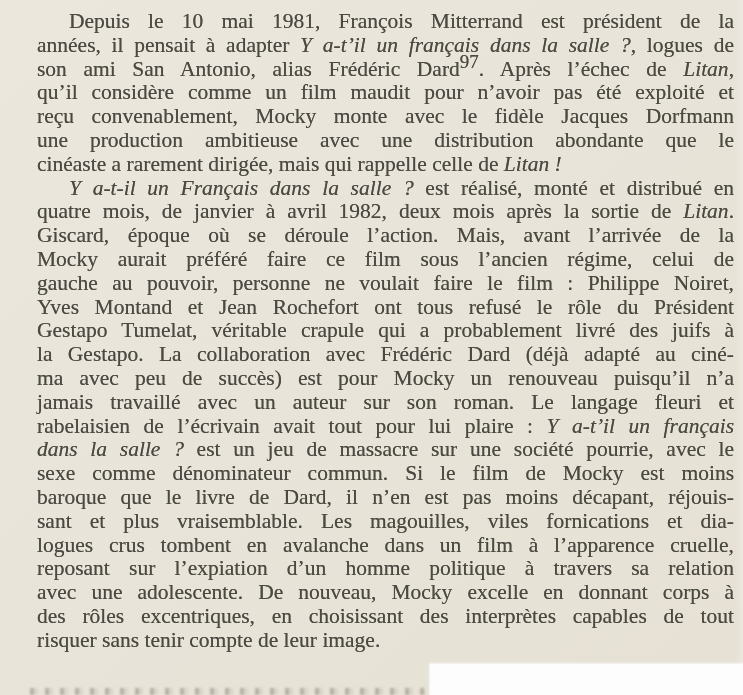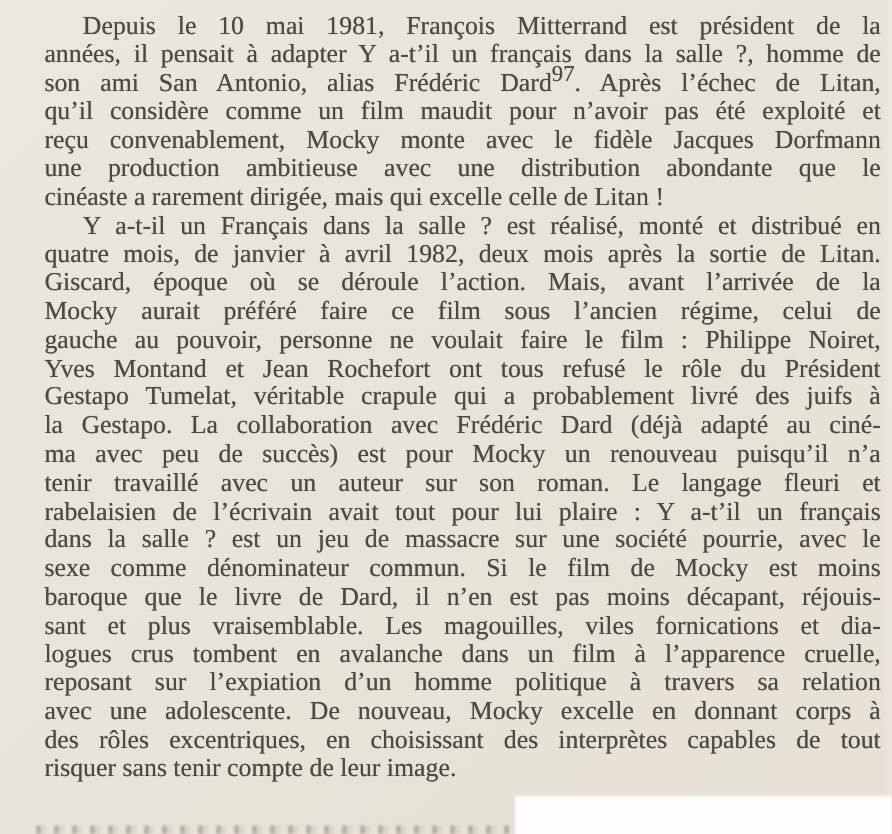--- a/index.html
+++ b/index.html
@@ -35,21 +35,21 @@
     text-shadow: 0 0 0.6px rgba(75, 73, 64, 0.75);
   }
   .line {
     height: 23.8px;
     text-align: justify;
     text-align-last: justify;
     white-space: normal;
   }
   .line.last { text-align-last: left; }
   .line.indent { text-indent: 32px; }
-  .i { }
+  .i { font-style: italic; }
   .sup {
     font-size: 19px;
     vertical-align: super;
     line-height: 0;
   }
   .white-patch {
     position: absolute;
     left: 430px;
     top: 664px;
     right: 0;
@@ -78,36 +78,36 @@
     background: linear-gradient(90deg, transparent, rgba(255, 255, 255, 0.25));
     pointer-events: none;
   }
 </style>
 </head>
 <body>
 
 <div class="page">
   <div class="text-block">
       <div class="line indent"><span>Depuis le 10 mai 1981, François Mitterrand est président de la</span></div>
-      <div class="line"><span>années, il pensait à adapter </span><span class="i">Y a-t’il un français dans la salle ?</span><span>, homme de</span></div>
+      <div class="line"><span>années, il pensait à adapter </span><span class="i">Y a-t’il un français dans la salle ?</span><span>, logues de</span></div>
       <div class="line"><span>son ami San Antonio, alias Frédéric Dard</span><span class="sup">97</span><span>. Après l’échec de </span><span class="i">Litan</span><span>,</span></div>
       <div class="line"><span>qu’il considère comme un film maudit pour n’avoir pas été exploité et</span></div>
       <div class="line"><span>reçu convenablement, Mocky monte avec le fidèle Jacques Dorfmann</span></div>
       <div class="line"><span>une production ambitieuse avec une distribution abondante que le</span></div>
-      <div class="line last"><span>cinéaste a rarement dirigée, mais qui excelle celle de </span><span class="i">Litan !</span></div>
+      <div class="line last"><span>cinéaste a rarement dirigée, mais qui rappelle celle de </span><span class="i">Litan !</span></div>
       <div class="line indent"><span class="i">Y a-t-il un Français dans la salle ?</span><span> est réalisé, monté et distribué en</span></div>
       <div class="line"><span>quatre mois, de janvier à avril 1982, deux mois après la sortie de </span><span class="i">Litan</span><span>.</span></div>
       <div class="line"><span>Giscard, époque où se déroule l’action. Mais, avant l’arrivée de la</span></div>
       <div class="line"><span>Mocky aurait préféré faire ce film sous l’ancien régime, celui de</span></div>
       <div class="line"><span>gauche au pouvoir, personne ne voulait faire le film : Philippe Noiret,</span></div>
       <div class="line"><span>Yves Montand et Jean Rochefort ont tous refusé le rôle du Président</span></div>
       <div class="line"><span>Gestapo Tumelat, véritable crapule qui a probablement livré des juifs à</span></div>
       <div class="line"><span>la Gestapo. La collaboration avec Frédéric Dard (déjà adapté au ciné-</span></div>
       <div class="line"><span>ma avec peu de succès) est pour Mocky un renouveau puisqu’il n’a</span></div>
-      <div class="line"><span>tenir travaillé avec un auteur sur son roman. Le langage fleuri et</span></div>
+      <div class="line"><span>jamais travaillé avec un auteur sur son roman. Le langage fleuri et</span></div>
       <div class="line"><span>rabelaisien de l’écrivain avait tout pour lui plaire : </span><span class="i">Y a-t’il un français</span></div>
       <div class="line"><span class="i">dans la salle ?</span><span> est un jeu de massacre sur une société pourrie, avec le</span></div>
       <div class="line"><span>sexe comme dénominateur commun. Si le film de Mocky est moins</span></div>
       <div class="line"><span>baroque que le livre de Dard, il n’en est pas moins décapant, réjouis-</span></div>
       <div class="line"><span>sant et plus vraisemblable. Les magouilles, viles fornications et dia-</span></div>
       <div class="line"><span>logues crus tombent en avalanche dans un film à l’apparence cruelle,</span></div>
       <div class="line"><span>reposant sur l’expiation d’un homme politique à travers sa relation</span></div>
       <div class="line"><span>avec une adolescente. De nouveau, Mocky excelle en donnant corps à</span></div>
       <div class="line"><span>des rôles excentriques, en choisissant des interprètes capables de tout</span></div>
       <div class="line last"><span>risquer sans tenir compte de leur image.</span></div>

